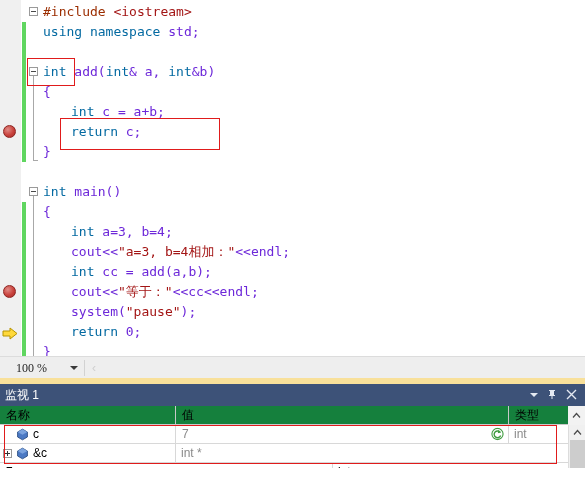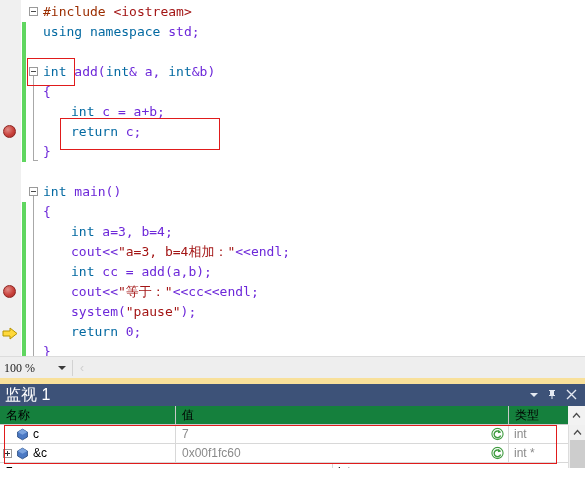--- a/index.html
+++ b/index.html
@@ -138,20 +138,21 @@
     display: flex;
     align-items: center;
   }
   .zoom-combo {
     display: flex;
     align-items: center;
     height: 22px;
     padding-left: 4px;
     width: 72px;
     box-sizing: border-box;
+    margin-left: 12px;
   }
   .zoom-value {
     font-size: 12px;
     color: #1e1e1e;
     font-family: "Liberation Serif", serif;
   }
   .zoom-caret {
     margin-left: auto;
     margin-right: 6px;
     width: 0; height: 0;
@@ -187,21 +188,21 @@
 
   .watch-title {
     position: relative;
     width: 585px; height: 22px;
     background: #3d5278;
     display: flex;
     align-items: center;
   }
   .watch-title-text {
     margin-left: 5px;
-    font-size: 16px;
+    font-size: 12px;
     color: #ffffff;
   }
   .watch-title-btns {
     margin-left: auto;
     display: flex;
     align-items: center;
     gap: 9px;
     margin-right: 8px;
   }
   .tb-caret {
@@ -455,28 +456,20 @@
           </div>
           <div class="row stale">
             <div class="cell c-name">
               <span class="expander"></span>
               <span class="var-icon"><svg width="13" height="13" viewBox="0 0 13 13">
                   <path d="M6.5 1.2 L11.4 4 v5 L6.5 11.8 L1.6 9 V4 Z" fill="#4b79c4" stroke="#2d4f85" stroke-width="0.9"></path>
                   <path d="M6.5 1.2 L11.4 4 L6.5 6.8 L1.6 4 Z" fill="#7ba3de"></path>
                 </svg></span>
               <span class="name-text">&amp;c</span>
             </div>
-            <div class="cell c-value">
-              <span>0x00f1fc60</span>
-              <span class="refresh-icon"><svg width="13" height="13" viewBox="0 0 14 14">
-                  <circle cx="7" cy="7" r="6" fill="#ffffff" stroke="#3f9b3f" stroke-width="1.2"></circle>
-                  <path d="M10 5.4 A3.6 3.6 0 1 0 10.4 8.6" stroke="#3f9b3f" stroke-width="1.5" fill="none"></path>
-                  <path d="M7.6 2.6 L10.9 5.1 L7.4 6.2 Z" fill="#3f9b3f"></path>
-                </svg></span>
-            </div>
             <div class="cell c-type">int *</div>
           </div>
           <div class="row">
             <div class="cell c-value">
               <span>7</span>
             </div>
             <div class="cell c-type">int</div>
           </div>
           <div class="row">
             <div class="cell c-type">int *</div>

